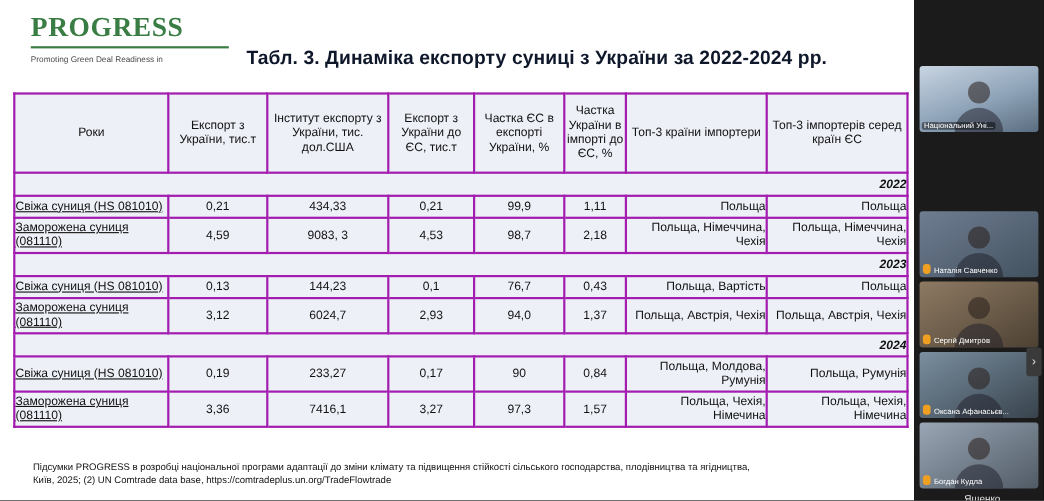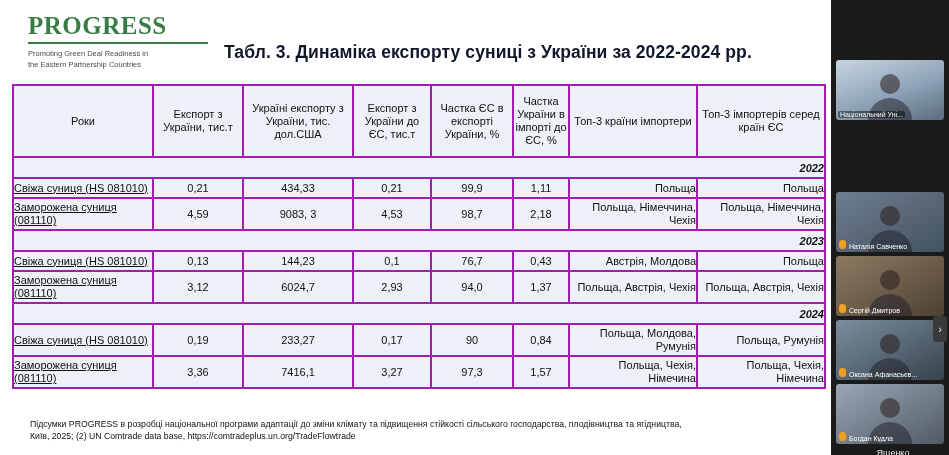--- a/index.html
+++ b/index.html
@@ -217,21 +217,20 @@
 
 <div class="screen">
 
   <div class="slide">
 
     <div class="logo-block">
       <div class="logo-title">PROGRESS</div>
       <div class="logo-rule"></div>
       <div class="logo-sub">
         <div>Promoting Green Deal Readiness in</div>
-        <div>the Eastern Partnership Countries</div>
       </div>
     </div>
 
     <div class="slide-title">Табл. 3.  Динаміка експорту суниці з України за 2022-2024 рр.</div>
 
     <div class="tbl-wrap">
       <table class="data">
         <colgroup>
           <col style="width:140px">
           <col style="width:90px">
@@ -239,21 +238,21 @@
           <col style="width:78px">
           <col style="width:82px">
           <col style="width:56px">
           <col style="width:128px">
           <col style="width:128px">
         </colgroup>
         <thead>
           <tr>
             <th>Роки</th>
             <th>Експорт з України, тис.т</th>
-            <th>Україні експорту з України, тис. дол.США</th>
+            <th>Інститут експорту з України, тис. дол.США</th>
             <th>Експорт з України до ЄС, тис.т</th>
             <th>Частка ЄС в експорті України, %</th>
             <th>Частка України в імпорті до ЄС, %</th>
             <th>Топ-3 країни імпортери</th>
             <th>Топ-3 імпортерів серед країн ЄС</th>
           </tr>
         </thead>
         <tbody>
 
           <tr class="year">
@@ -283,21 +282,21 @@
           <tr class="year">
             <td colspan="8">2023</td>
           </tr>
           <tr>
             <td class="label">Свіжа суниця (HS 081010)</td>
             <td class="num">0,13</td>
             <td class="num">144,23</td>
             <td class="num">0,1</td>
             <td class="num">76,7</td>
             <td class="num">0,43</td>
-            <td class="txt">Австрія, Молдова</td>
+            <td class="txt">Польща, Вартість</td>
             <td class="txt">Польща</td>
           </tr>
           <tr>
             <td class="label">Заморожена суниця (081110)</td>
             <td class="num">3,12</td>
             <td class="num">6024,7</td>
             <td class="num">2,93</td>
             <td class="num">94,0</td>
             <td class="num">1,37</td>
             <td class="txt">Польща, Австрія, Чехія</td>

